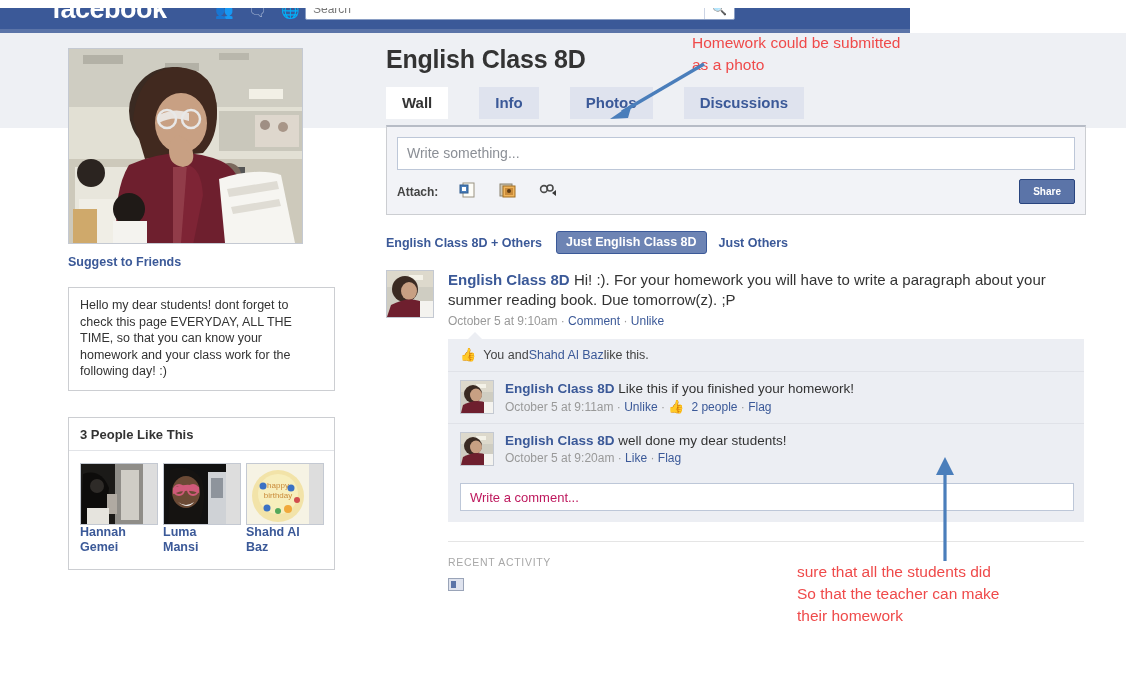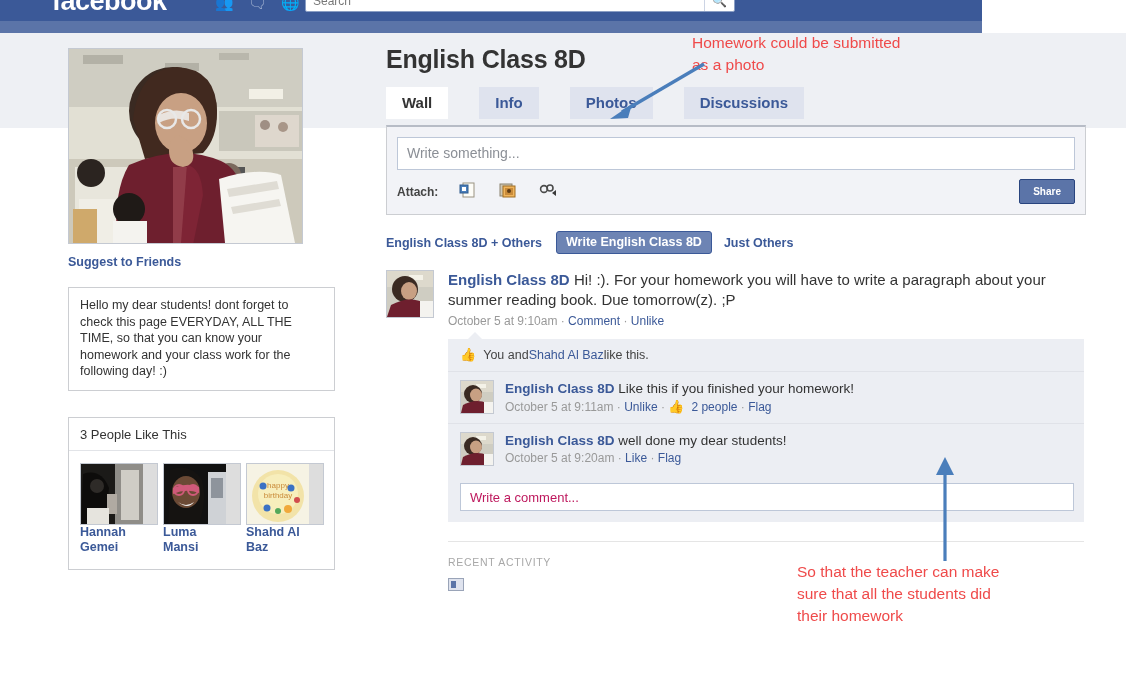--- a/index.html
+++ b/index.html
@@ -8,21 +8,21 @@
     width:1126px; height:676px;
     background:#ffffff;
     font-family:"Liberation Sans", sans-serif;
     color:#333;
     position:relative;
     overflow:hidden;
   }
 
   
   #topbar {
-    position:absolute; left:0; top:0; width:982px; height:33px;
+    position:absolute; left:0; top:8px; width:910px; height:33px;
     background:#5b74a8;
     overflow:hidden;
   }
   #topbar-dark {
     position:absolute; left:0; top:0; width:1126px; height:21px;
     background:#3b5998;
   }
   #brand {
     position:absolute; left:52px; top:-14px;
     color:#ffffff; font-size:27px; font-weight:bold;
@@ -81,21 +81,21 @@
     border:1px solid #ccced2; background:#ffffff;
     padding:9px 11px 10px 11px;
     font-size:12.5px; line-height:16.5px; color:#333;
   }
 
   #likes-box {
     margin-top:26px; width:267px;
     border:1px solid #ccced2; background:#ffffff;
   }
   #likes-title {
-    font-size:13px; font-weight:normal; color:#333;
+    font-size:13px; font-weight:bold; color:#333;
     padding:9px 11px 8px 11px;
     border-bottom:1px solid #e2e4e8;
   }
   #fan-list { display:flex; padding:12px 0 14px 11px; gap:13px; }
   .fan { width:70px; }
   .fan-thumb {
     width:78px; height:62px; border:1px solid #c4c9d2;
     overflow:hidden; background:#ddd;
   }
   .fan-name {
@@ -403,21 +403,21 @@
             <path d="M3 11 l10 0 l4 -3 l0 6 l-4 -3" fill="#3a3a3a"></path>
           </svg>
       </span>
 
       <span id="share-btn">Share</span>
     </div>
   </div>
 
   <div id="filters">
     <span class="filter">English Class 8D + Others</span>
-    <span class="filter active">Write English Class 8D</span>
+    <span class="filter active">Just English Class 8D</span>
     <span class="filter">Just Others</span>
   </div>
 
   <div id="story">
     <div id="story-avatar">
       <svg width="46" height="46" viewBox="0 0 46 46">
         <rect width="46" height="46" fill="#cfcdc2"></rect>
         <rect x="0" y="0" width="46" height="16" fill="#ddd9cc"></rect>
         <rect x="22" y="4" width="14" height="5" fill="#f4f2e8"></rect>
         <circle cx="18" cy="18" r="13" fill="#3a2a22"></circle>
@@ -525,21 +525,21 @@
   <div>Homework could be submitted</div>
   <div>as a photo</div>
 </div>
 
 <svg class="annot-arrow" style="left:600px; top:60px;" width="110" height="62" viewBox="0 0 110 62">
   <line x1="104" y1="4" x2="22" y2="52" stroke="#4a7ebb" stroke-width="3.4"></line>
   <path d="M10 59 L32 44 L28 58 Z" fill="#4a7ebb"></path>
 </svg>
 
 <div class="annot" id="annot-teacher">
+  <div>sure that all the students did</div>
   <div>So that the teacher can make</div>
-  <div>sure that all the students did</div>
   <div>their homework</div>
 </div>
 
 <svg class="annot-arrow" style="left:930px; top:455px;" width="30" height="110" viewBox="0 0 30 110">
   <line x1="15" y1="106" x2="15" y2="14" stroke="#4a7ebb" stroke-width="3.2"></line>
   <path d="M15 2 L24 20 L6 20 Z" fill="#4a7ebb"></path>
 </svg>
 
 </body></html>

